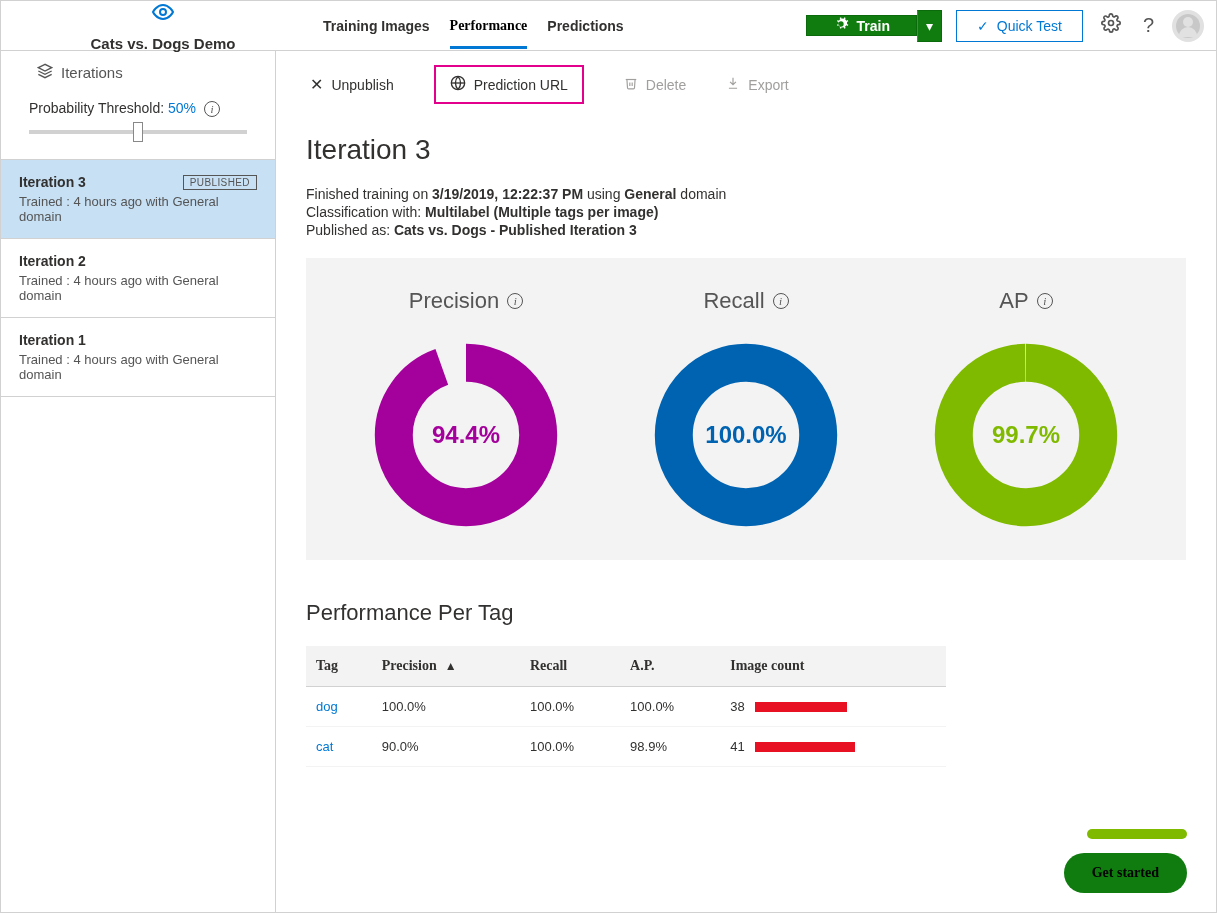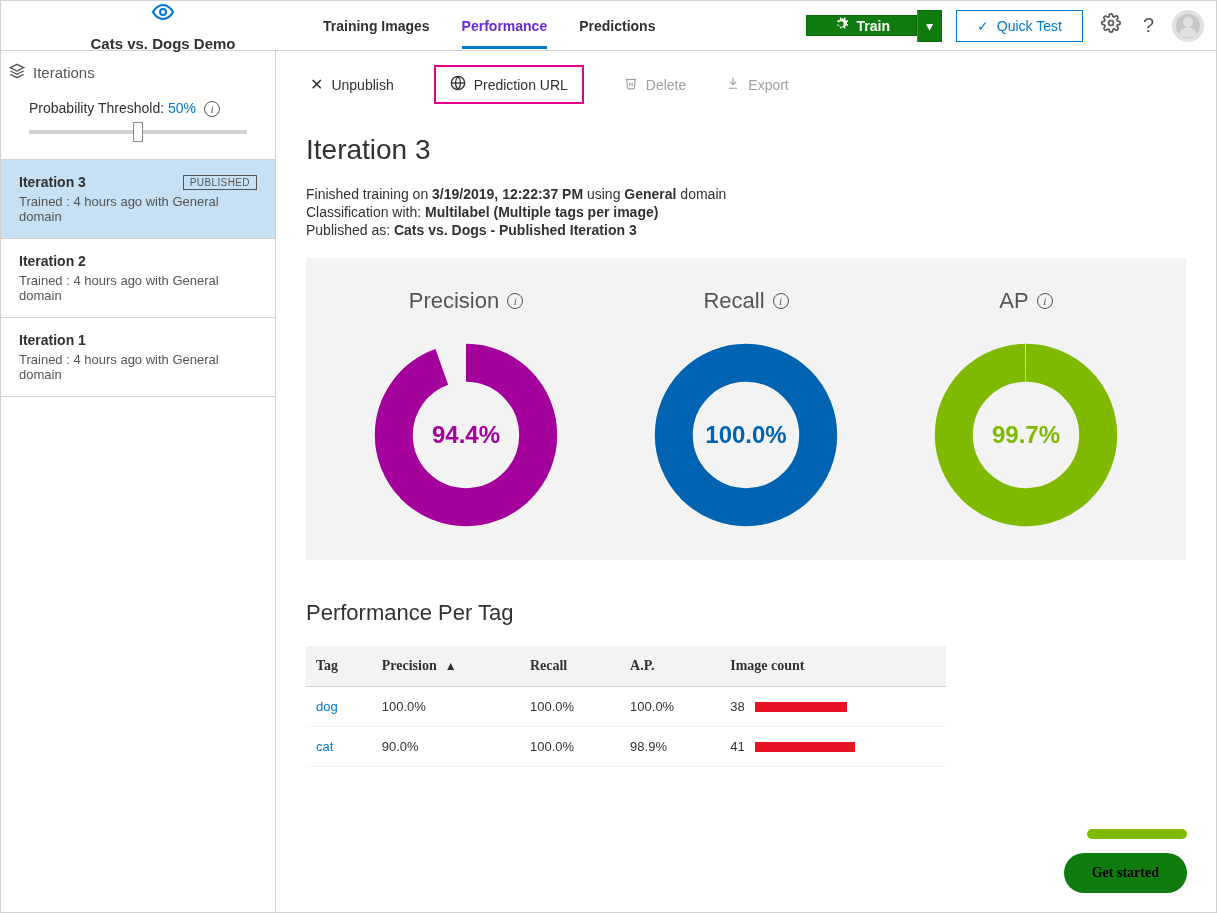--- a/index.html
+++ b/index.html
@@ -17,38 +17,38 @@
   .header {
     display: flex;
     align-items: center;
     height: 50px;
     border-bottom: 1px solid #d1d1d1;
     padding: 0 12px;
   }
   .logo-area { display:flex; align-items:center; gap:8px; width: 300px; flex-direction: column;}
   .eye-icon { color:#0078d4; }
   .app-title { font-size:15px; font-weight:600; color:#323130;}
-  .tabs { display:flex; gap:32px; align-items:center; margin-left:10px;}
+  .tabs { display:flex; gap:20px; align-items:center; margin-left:10px;}
   .tab { font-weight:600; color:#323130; padding:14px 0; cursor:pointer; position:relative;}
-  .tab.active { color:#6d28d9; }
+  .tab.active { color:#000000;font-family:Liberation Serif, serif; }
   .tab.active::after { content:""; position:absolute; left:0; right:0; bottom:-1px; height:3px; background:#0078d4;}
   .header-right { margin-left:auto; display:flex; align-items:center; gap:14px;}
   .btn-train { display:flex; align-items:center; }
   .btn-train-main { background:#107c10; color:#fff; font-weight:600; padding:0 26px; display:flex; align-items:center; gap:8px; cursor:pointer; border:1px solid #0b6a0b;}
   .btn-train-drop { background:#107c10; color:#fff; padding:7px 8px; border:1px solid #0b6a0b; border-left:1px solid #2e9b2e; cursor:pointer;}
   .btn-quicktest { border:1px solid #0078d4; color:#0078d4; padding:7px 20px; display:flex; align-items:center; gap:8px; cursor:pointer; font-weight:400;}
   .hdr-icon { font-size:18px; color:#555; cursor:pointer; padding:4px;}
   .avatar { width:32px; height:32px; border-radius:50%; background:#e1e1e1; display:flex; align-items:center; justify-content:center; }
   .avatar-inner { width:24px; height:24px; border-radius:50%; background:#c8c8c8; position:relative;}
   .avatar-inner::before { content:""; position:absolute; width:10px; height:10px; background:#e1e1e1; border-radius:50%; top:3px; left:7px;}
   .avatar-inner::after { content:""; position:absolute; width:18px; height:10px; background:#e1e1e1; border-radius:10px 10px 0 0; top:13px; left:3px;}
 
   .body { display:flex; height:calc(100% - 50px); }
   .sidebar { width:275px; border-right:1px solid #d1d1d1; display:flex; flex-direction:column; }
-  .side-hdr { display:flex; align-items:center; gap:8px; padding:12px 8px; font-size:15px; color:#555;}
+  .side-hdr { display:flex; align-items:center; gap:8px; padding:12px 36px; font-size:15px; color:#555;}
   .threshold { padding:6px 28px 18px; }
   .threshold-label { font-size:14px; }
   .threshold-val { color:#0078d4; }
   .slider-wrap { display:flex; align-items:center; gap:6px; margin-top:6px;}
   .slider-track { flex:1; position:relative; height:18px;}
   .slider-line { position:absolute; left:0; right:0; top:50%; height:4px; background:#d1d1d1; transform:translateY(-50%); }
   .slider-thumb { position:absolute; width:10px; height:20px; border:1px solid #888; background:#fff; top:50%; transform:translate(-50%,-50%); left:50%;}
   .info-circle { display:inline-flex; width:16px; height:16px; border:1px solid #555; border-radius:50%; align-items:center; justify-content:center; font-size:11px; font-style:italic; font-family:serif; color:#555;}
   .iter-list { border-top:1px solid #d1d1d1; }
   .iter { padding:14px 18px; border-bottom:1px solid #d1d1d1; cursor:pointer;}

